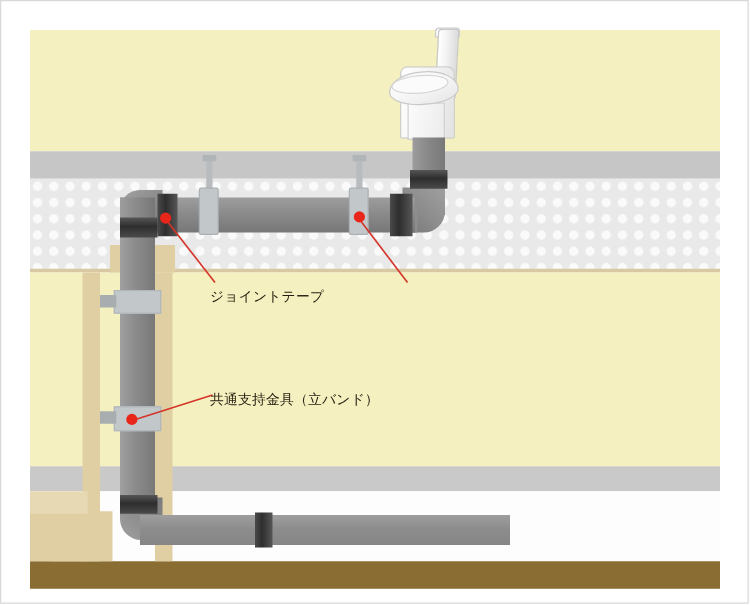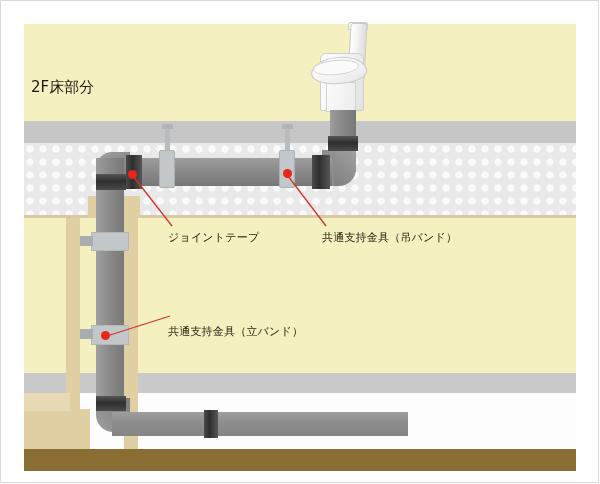--- a/index.html
+++ b/index.html
@@ -143,21 +143,21 @@
     position:absolute;
     color:#1d1a12;
     font-size:15px;
     white-space:nowrap;
     font-family:"DejaVu Sans","Liberation Sans",sans-serif;
   }
   .lbl-2f{left:31px;top:78px;}
   .lbl-1f{left:498px;top:346px;}
   .lbl-tape{left:168px;top:230px;}
   .lbl-hang{left:322px;top:230px;}
-  .lbl-stand{left:168px;top:312px;margin-top:12px;}
+  .lbl-stand{left:168px;top:312px;}
 
   .dot{
     position:absolute;width:9px;height:9px;border-radius:50%;
     background:#e8261a;
   }
   .dot-tape {left:128px;top:170px;}
   .dot-hang {left:283px;top:169px;}
   .dot-stand{left:101px;top:331px;}
 
   svg.leaders{position:absolute;left:0;top:0;width:600px;height:484px;pointer-events:none;}
@@ -229,20 +229,18 @@
   <svg class="leaders" viewBox="0 0 600 484">
     <line x1="133" y1="176" x2="172" y2="226" stroke="#d4342a" stroke-width="1.3"></line>
     <line x1="288" y1="176" x2="326" y2="226" stroke="#d4342a" stroke-width="1.3"></line>
     <line x1="107" y1="336" x2="170" y2="316" stroke="#d4342a" stroke-width="1.3"></line>
   </svg>
 
   <div class="dot dot-tape"></div>
   <div class="dot dot-hang"></div>
   <div class="dot dot-stand"></div>
 
-  <div class="floor-label lbl-2f">2F床部分</div>
 
   <div class="label lbl-tape">ジョイントテープ</div>
-  <div class="label lbl-hang">共通支持金具（吊バンド）</div>
   <div class="label lbl-stand">共通支持金具（立バンド）</div>
 
   <div class="frame"></div>
 </div>
 
 </body></html>

